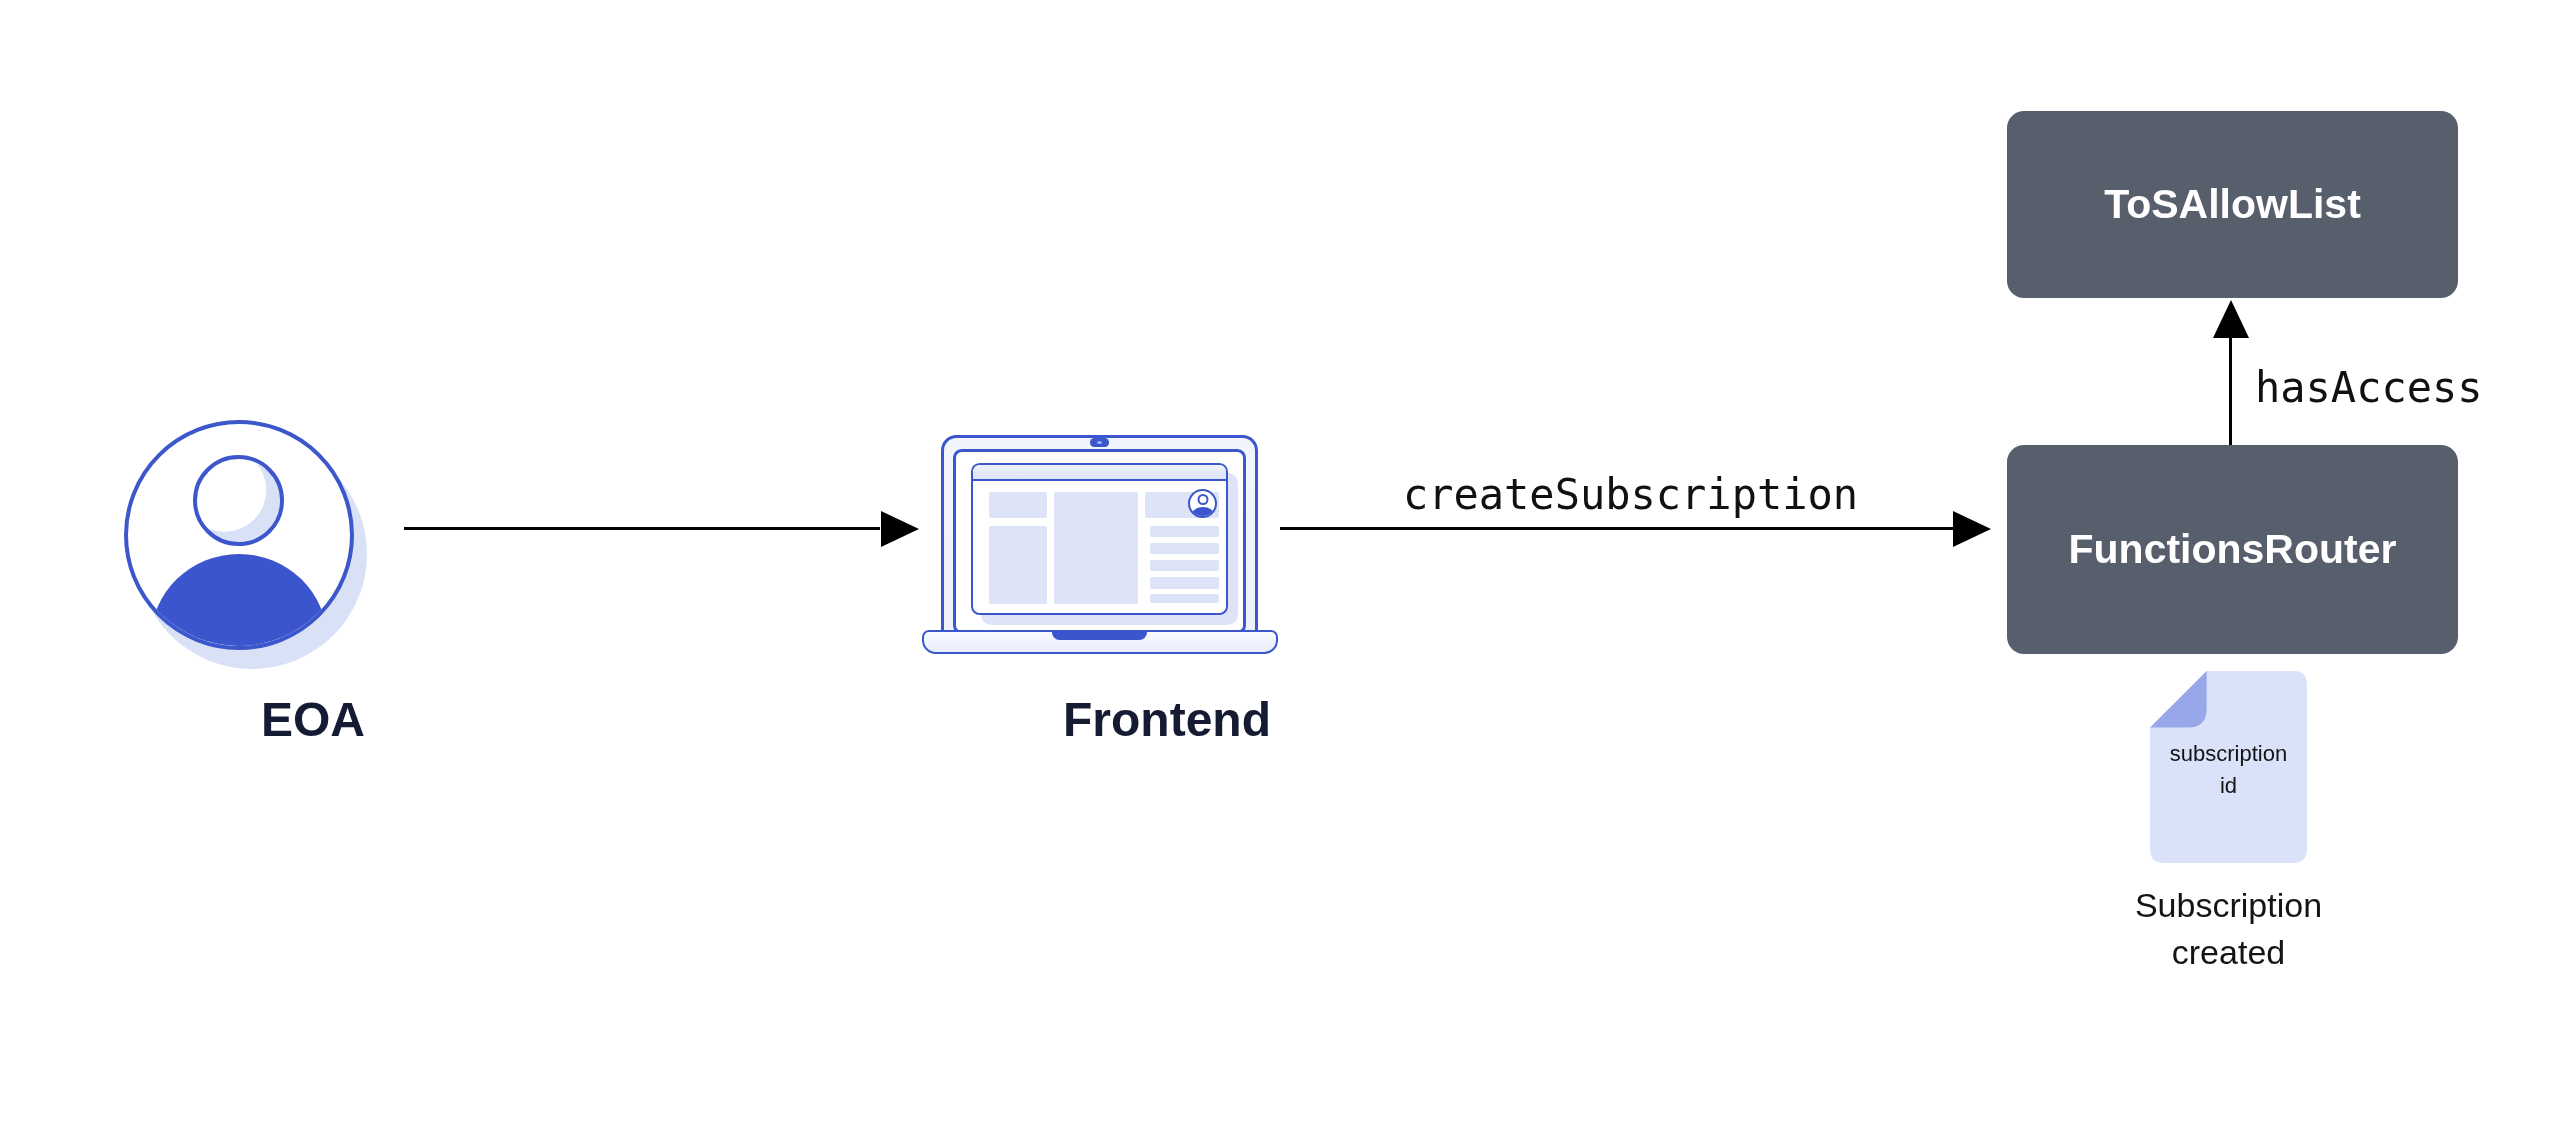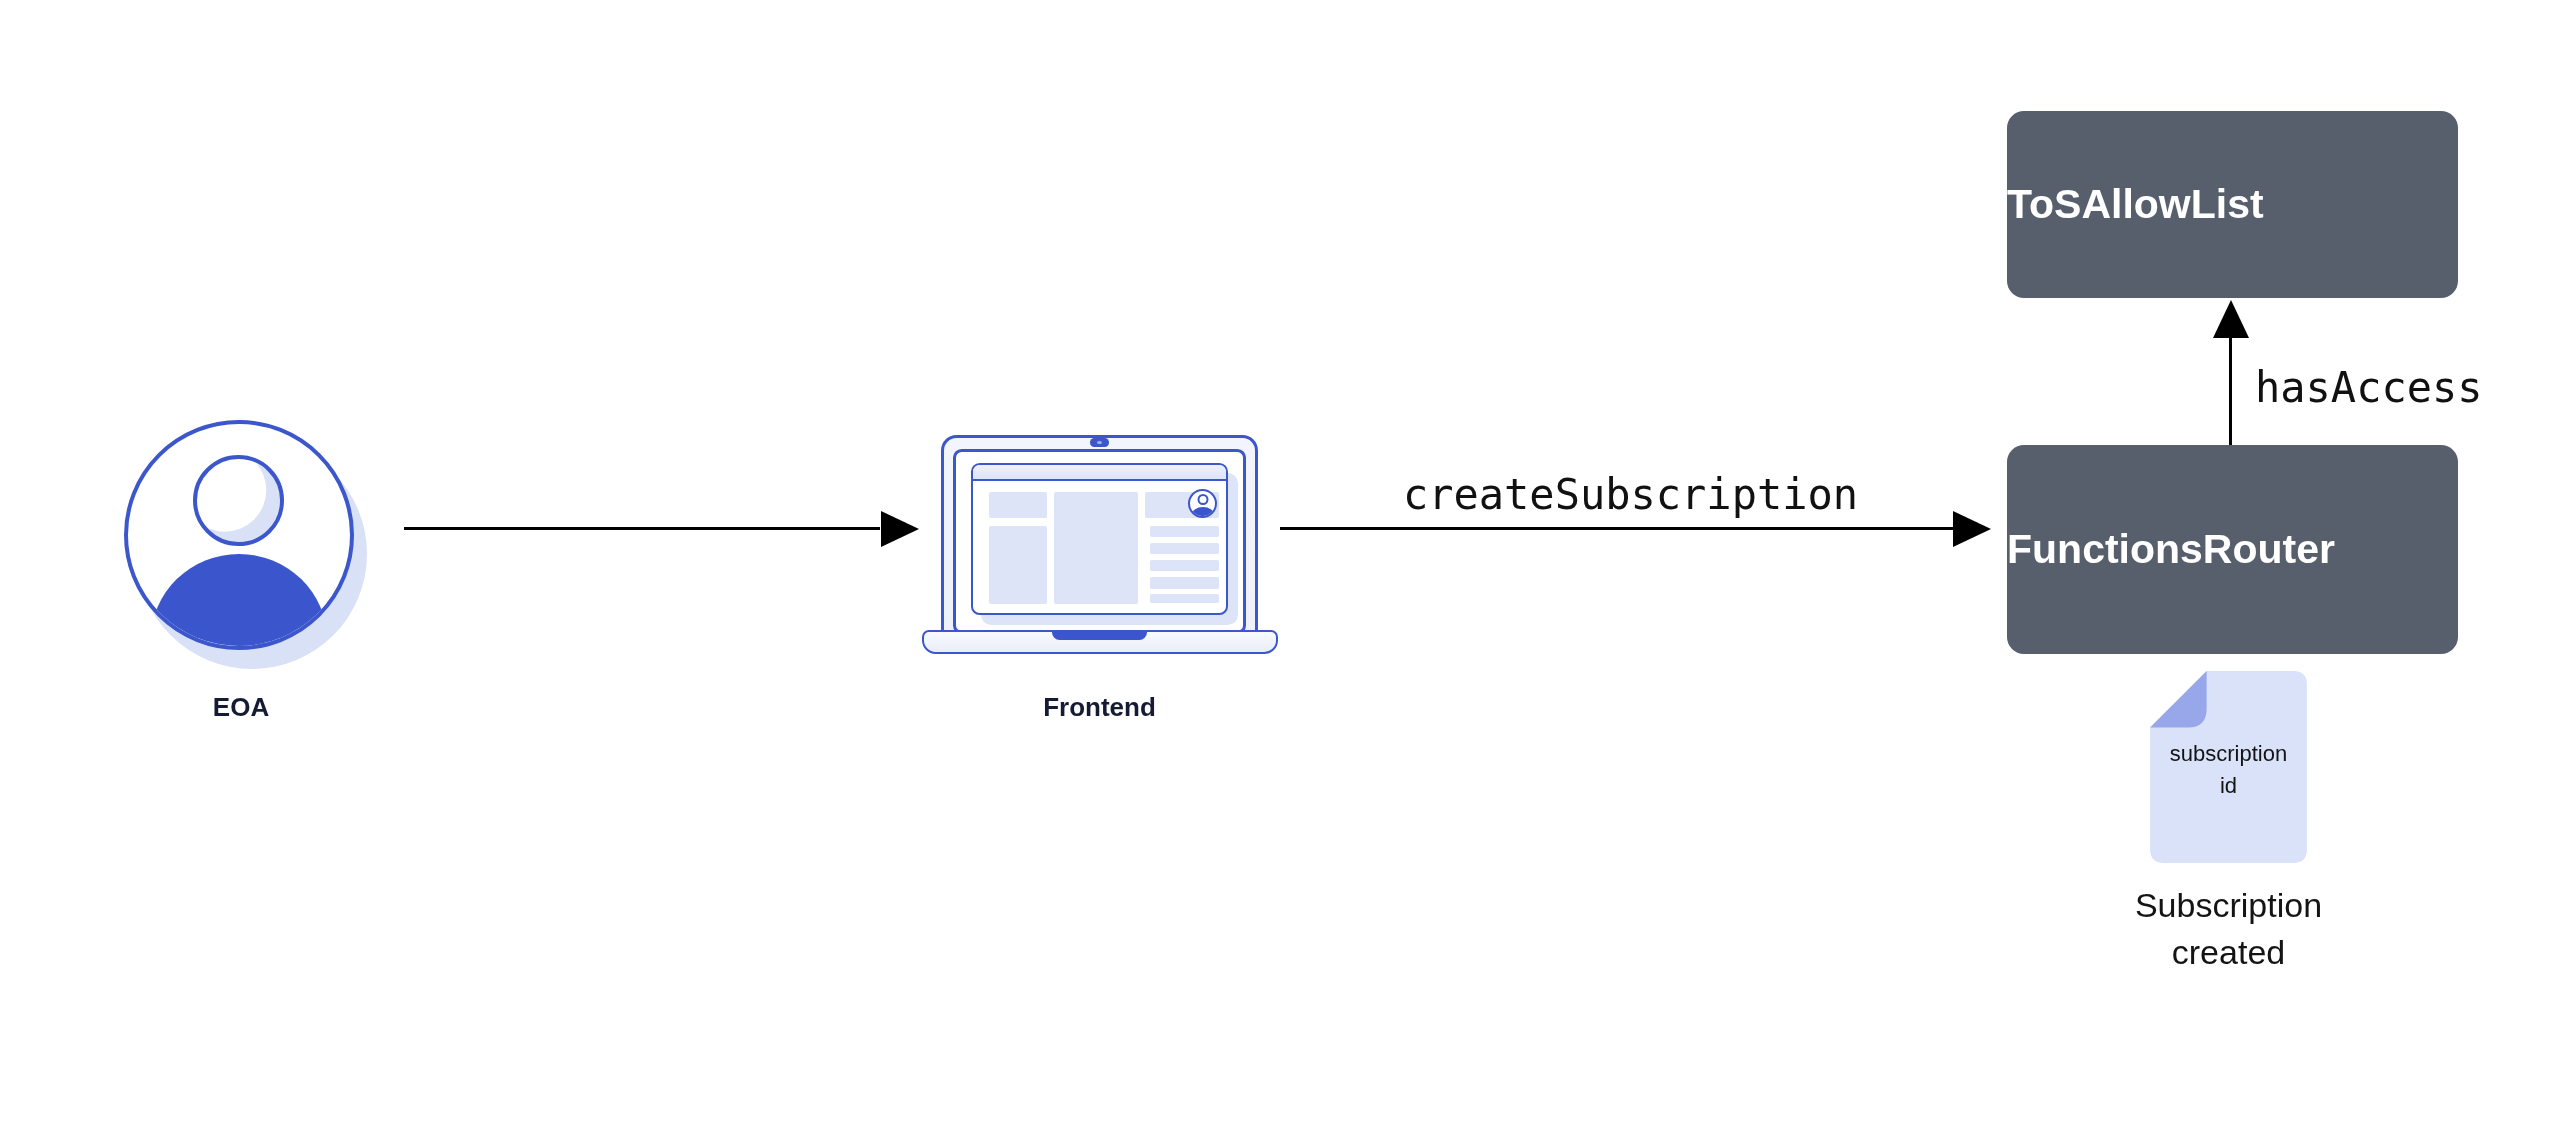--- a/index.html
+++ b/index.html
@@ -22,21 +22,21 @@
   
   .eoa-shadow{left:137px;top:439px;width:230px;height:230px;border-radius:50%;background:var(--shadow);}
   .eoa-avatar{left:124px;top:420px;width:230px;height:230px;box-sizing:border-box;
     border:4.3px solid var(--accent);border-radius:50%;background:#fff;overflow:hidden;}
   .eoa-body{position:absolute;left:23px;top:130px;width:176px;height:171px;border-radius:50%;
     background:var(--fill-blue);}
   .eoa-head{position:absolute;left:65px;top:31px;width:91px;height:91px;box-sizing:border-box;
     border:4.3px solid var(--accent);border-radius:50%;background:#fff;
     box-shadow:inset -13.7px -10.3px 0 var(--shadow);}
 
-  .node-label{font-weight:bold;font-size:26px;color:var(--navy);text-align:center;}
+  .node-label{font-weight:bold;font-size:48px;color:var(--navy);text-align:right;}
   .eoa-label{left:117px;top:692px;width:248px;}
   .frontend-label{left:928px;top:692px;width:343px;}
 
   
   .hline{height:3.4px;background:#000;}
   .vline{width:3.4px;background:#000;}
   .head-right{width:0;height:0;border-top:18px solid transparent;border-bottom:18px solid transparent;
     border-left:38px solid #000;}
   .head-up{width:0;height:0;border-left:18px solid transparent;border-right:18px solid transparent;
     border-bottom:38px solid #000;}
@@ -72,21 +72,21 @@
   .win-avatar .shoulders{position:absolute;left:50%;transform:translateX(-50%);bottom:-7.7px;
     width:23px;height:16.3px;border-radius:50%;background:var(--fill-blue);}
   .lap-base{left:922px;top:630px;width:356px;height:24px;box-sizing:border-box;
     border:2.6px solid var(--accent);border-radius:6.9px 6.9px 13.7px 13.7px;
     background:linear-gradient(180deg,#f8faff 0%,#e9edfa 100%);z-index:4;}
   .lap-notch{left:1052px;top:631px;width:95px;height:9.4px;border-radius:0 0 7.7px 7.7px;
     background:var(--fill-blue);z-index:5;}
 
   
   .contract{box-sizing:border-box;border-radius:17px;background:var(--slate);
-    display:flex;align-items:center;justify-content:flex-start;
+    display:flex;align-items:center;justify-content:center;
     color:#fff;font-weight:bold;font-size:41px;}
   .box-tos{left:2007px;top:111px;width:451px;height:187px;}
   .box-fr {left:2007px;top:445px;width:451px;height:209px;}
 
   
   .doc-svg{left:2150px;top:671px;width:157px;height:192px;}
   .doc-text{left:2150px;top:738px;width:157px;text-align:center;font-size:22px;line-height:32px;color:var(--ink);}
   .doc-caption{left:2100px;top:882px;width:257px;text-align:center;font-size:34px;line-height:47px;color:var(--ink);}
 </style>
 </head>

